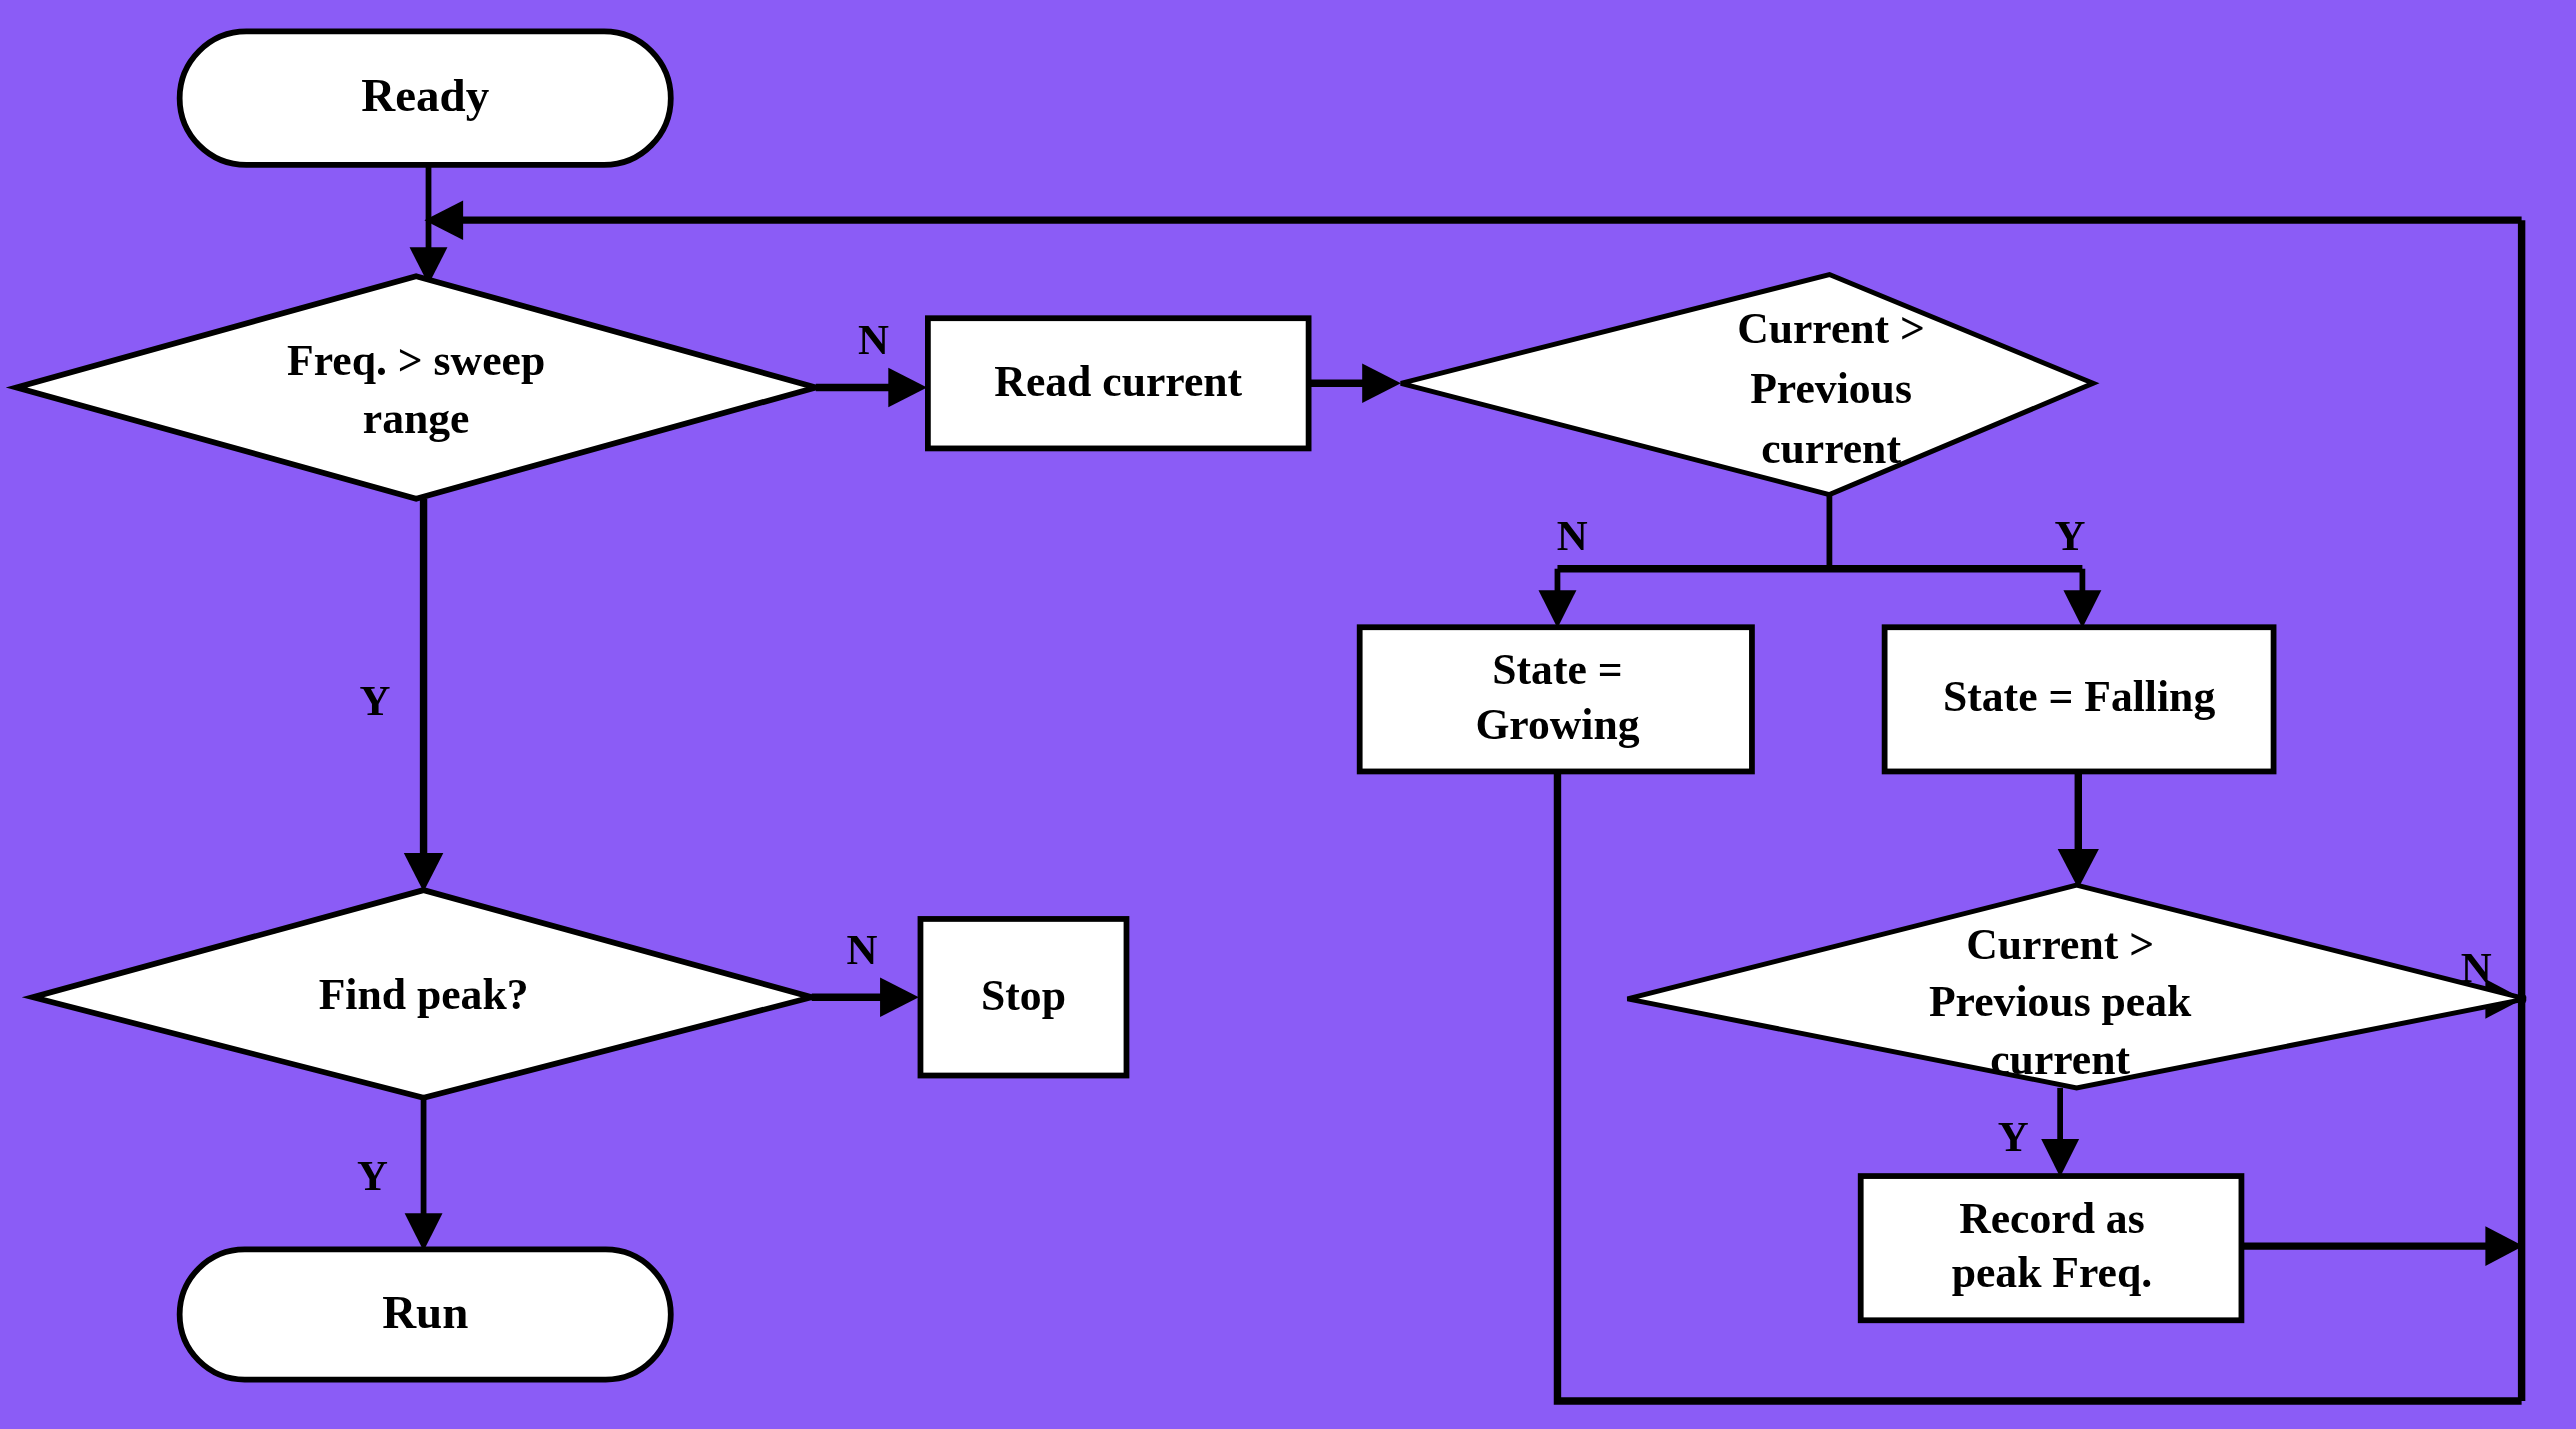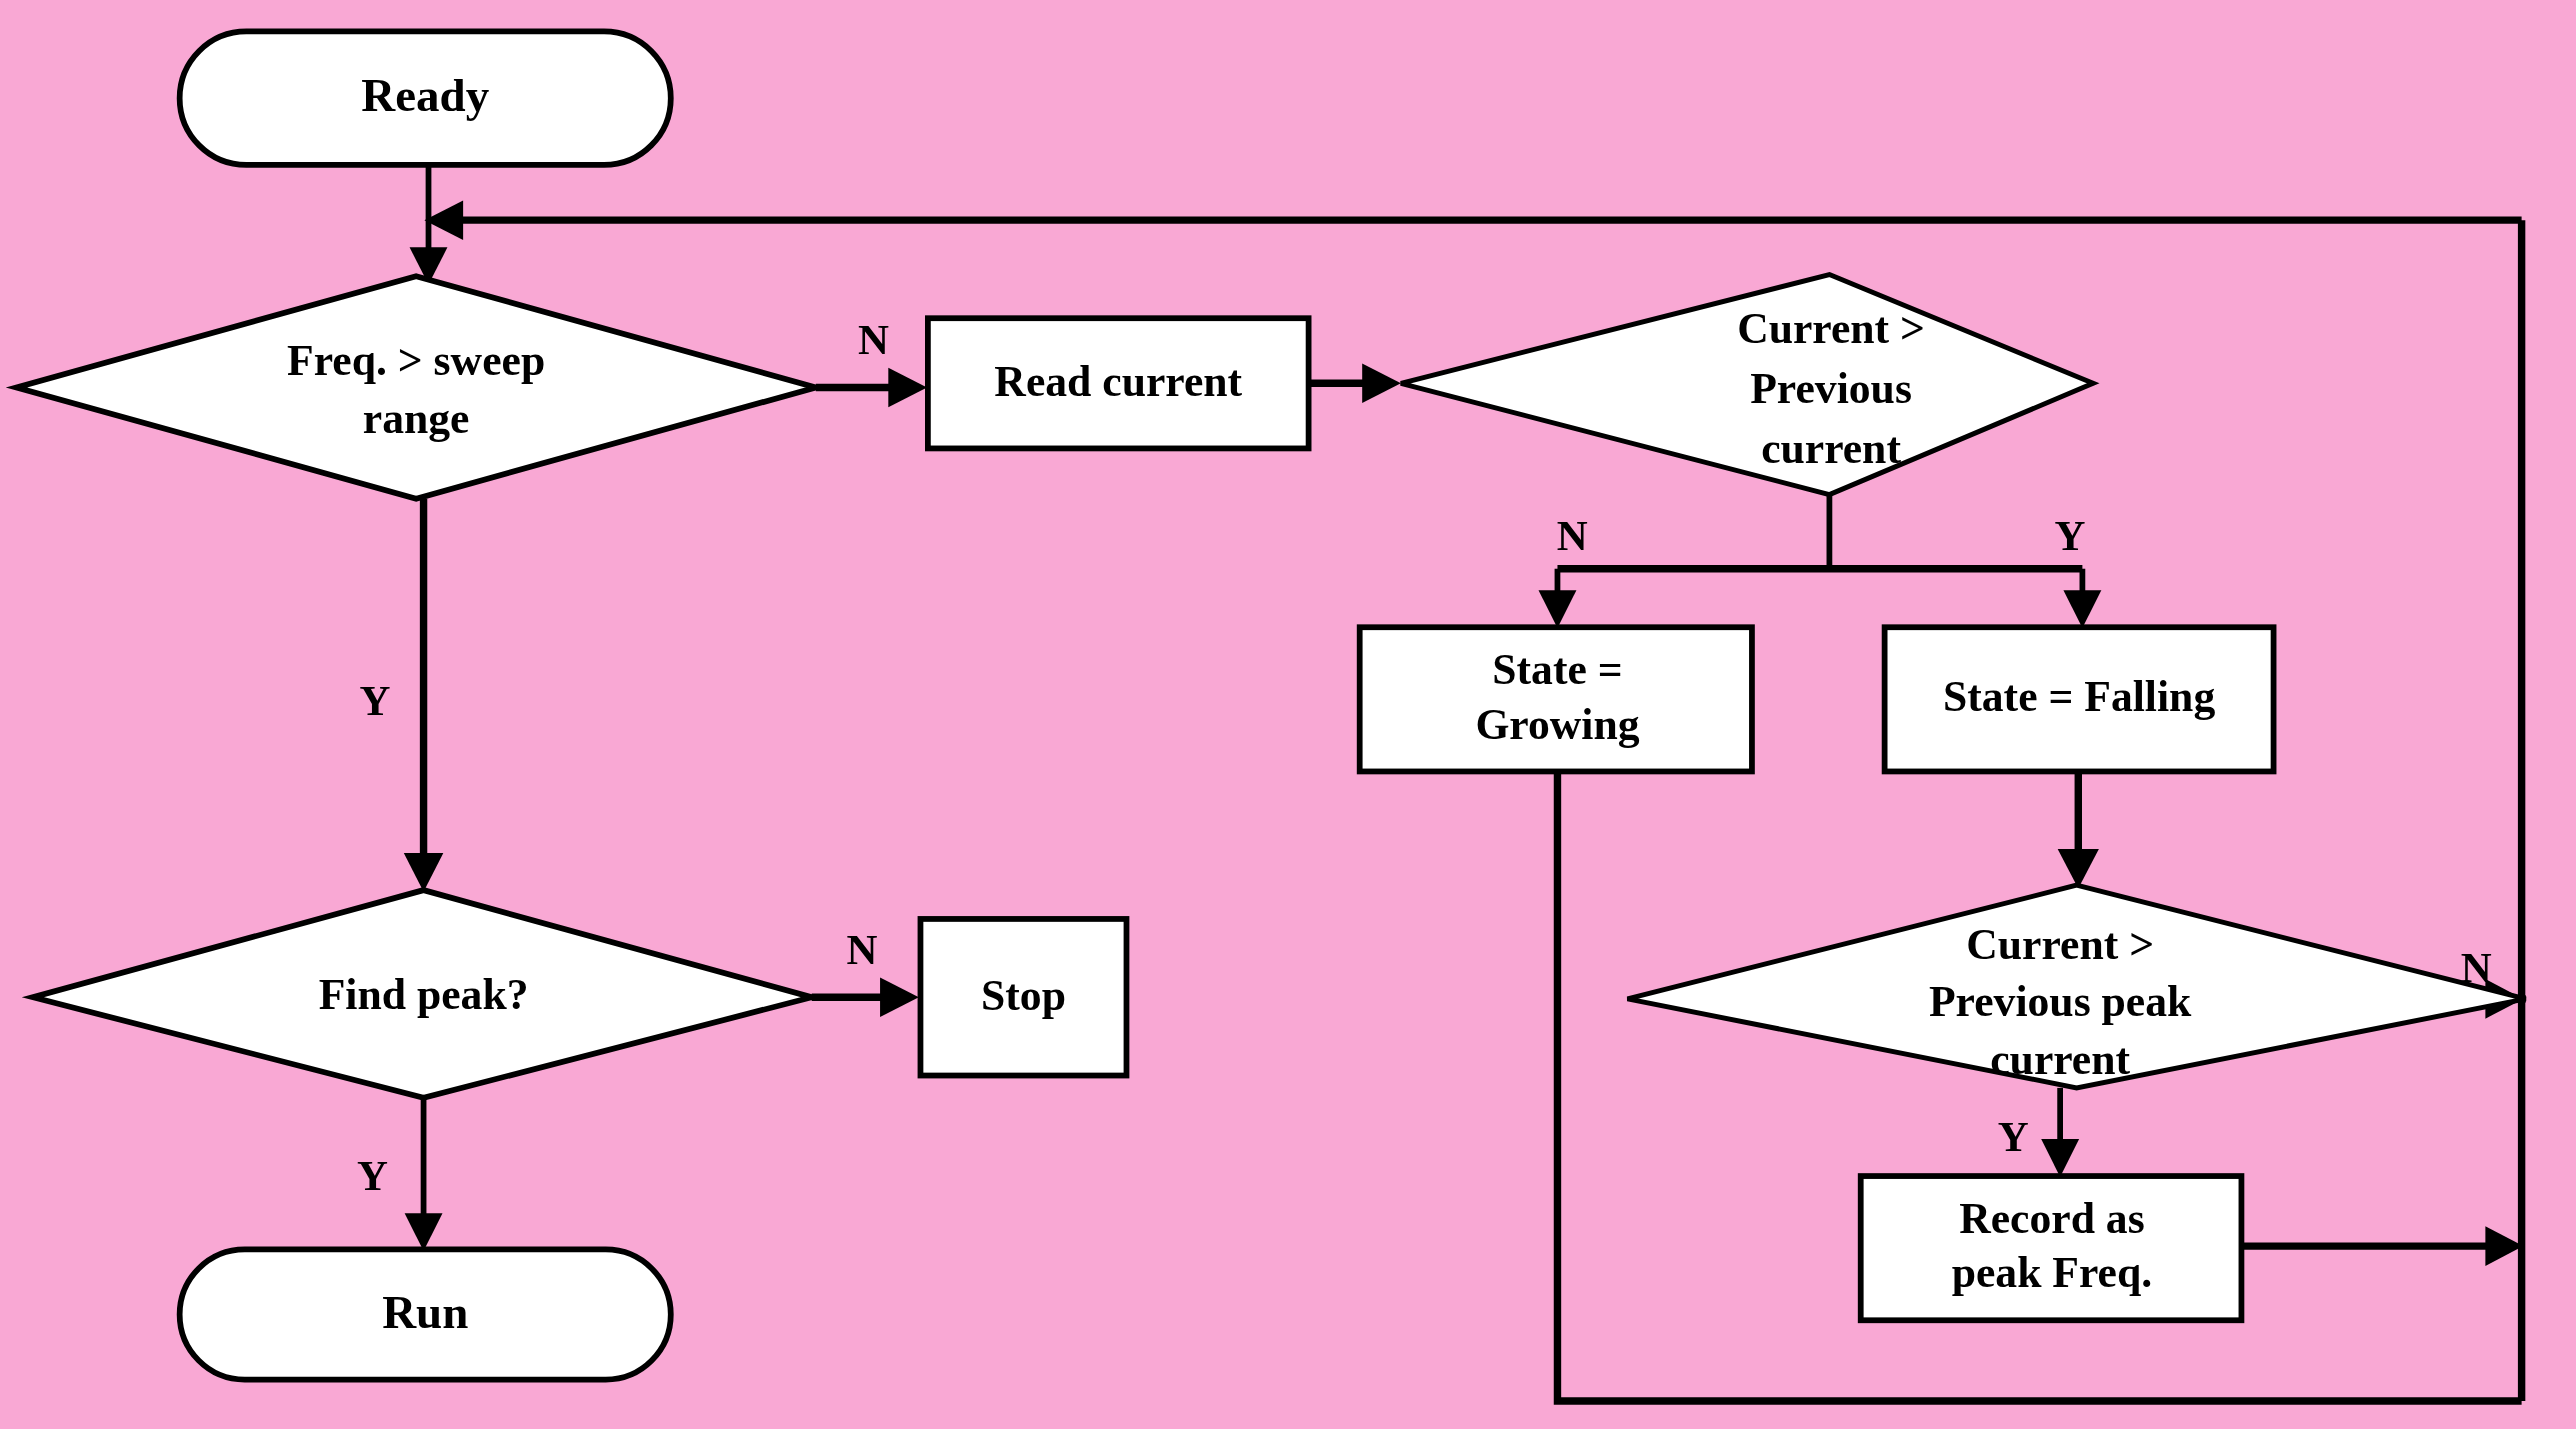--- a/index.html
+++ b/index.html
@@ -4,21 +4,21 @@
 <style>
   html, body {
     margin: 0;
     padding: 0;
     background: #ffffff;
   }
   #flow-root {
     position: relative;
     width: 2576px;
     height: 1430px;
-    background: #f9a8d4;
+    background: #8b5cf6;
     font-family: "Liberation Serif", "DejaVu Serif", serif;
     overflow: hidden;
   }
   svg#flow-svg {
     position: absolute;
     top: 0;
     left: 0;
     width: 2576px;
     height: 1430px;
     display: block;

